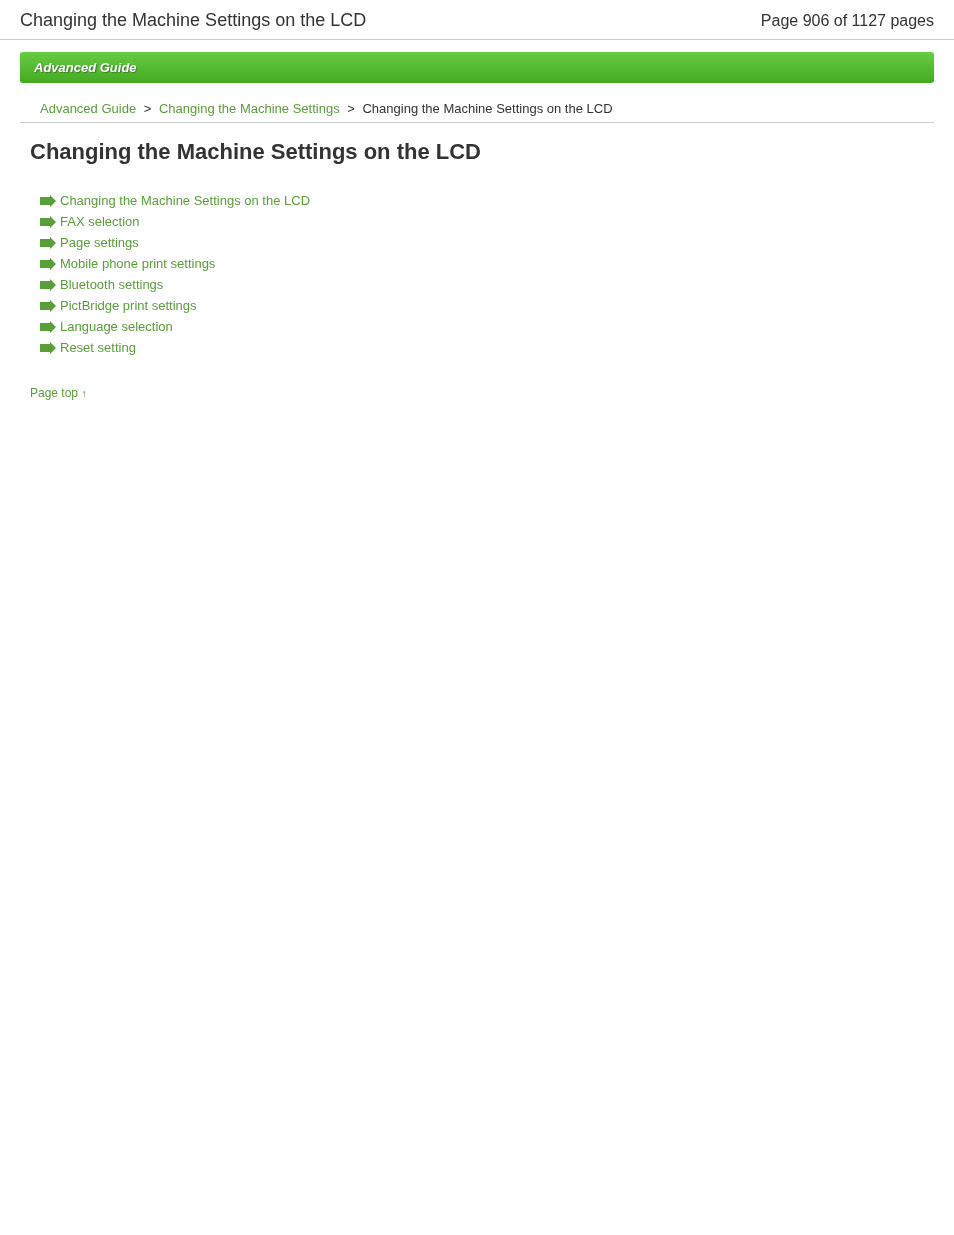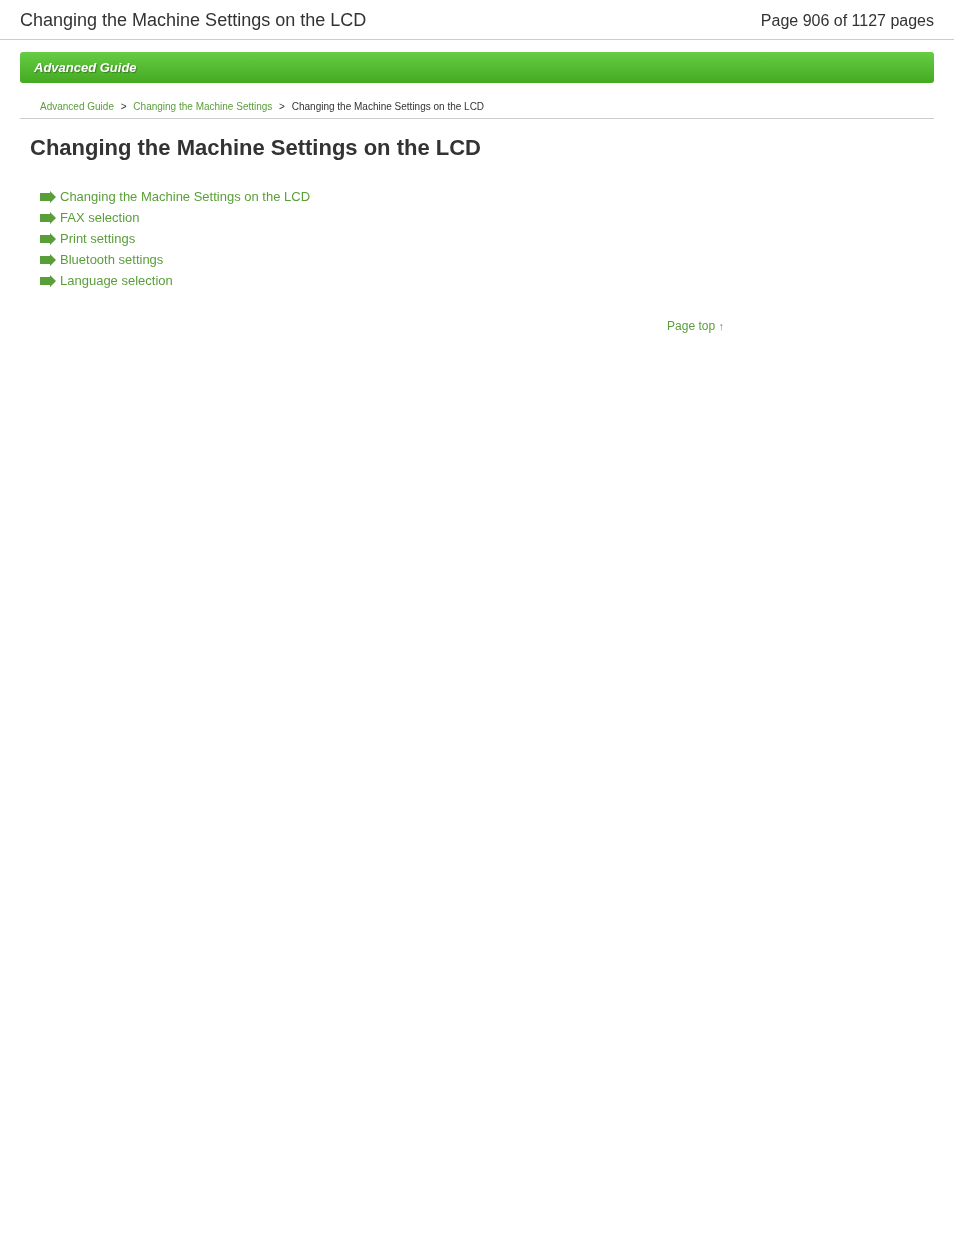--- a/index.html
+++ b/index.html
@@ -46,21 +46,21 @@
     .advanced-guide-banner span {
       font-size: 13px;
       font-weight: bold;
       color: #fff;
       text-shadow: 1px 1px 1px rgba(0,0,0,0.3);
       font-style: italic;
     }
 
     .breadcrumb {
       padding: 6px 20px;
-      font-size: 10px;
+      font-size: 13px;
       color: #333;
       border-bottom: 1px solid #ccc;
       margin: 0 20px 16px 20px;
     }
 
     .breadcrumb a {
       color: #5a9e3a;
       text-decoration: none;
     }
 
@@ -105,21 +105,21 @@
       height: 12px;
     }
 
     .nav-list a {
       color: #5a9e3a;
       text-decoration: none;
       font-size: 13px;
     }
 
     .page-top-container {
-      text-align: right;
+      text-align: left;
       margin-top: 30px;
       padding-right: 200px;
     }
 
     .page-top-link {
       color: #5a9e3a;
       text-decoration: none;
       font-size: 12px;
     }
 
@@ -156,33 +156,51 @@
       <li>
         <span class="arrow-icon"><svg viewBox="0 0 16 12" xmlns="http://www.w3.org/2000/svg">
       <polygon points="0,2 10,2 10,0 16,6 10,12 10,10 0,10" fill="#5a9e3a"></polygon>
     </svg></span>
         <a href="#">FAX selection</a>
       </li>
       <li>
         <span class="arrow-icon"><svg viewBox="0 0 16 12" xmlns="http://www.w3.org/2000/svg">
       <polygon points="0,2 10,2 10,0 16,6 10,12 10,10 0,10" fill="#5a9e3a"></polygon>
     </svg></span>
-        <a href="#">Print settings</a>
+        <a href="#">Page settings</a>
+      </li>
+      <li>
+        <span class="arrow-icon"><svg viewBox="0 0 16 12" xmlns="http://www.w3.org/2000/svg">
+      <polygon points="0,2 10,2 10,0 16,6 10,12 10,10 0,10" fill="#5a9e3a"></polygon>
+    </svg></span>
+        <a href="#">Mobile phone print settings</a>
       </li>
       <li>
         <span class="arrow-icon"><svg viewBox="0 0 16 12" xmlns="http://www.w3.org/2000/svg">
       <polygon points="0,2 10,2 10,0 16,6 10,12 10,10 0,10" fill="#5a9e3a"></polygon>
     </svg></span>
         <a href="#">Bluetooth settings</a>
       </li>
       <li>
         <span class="arrow-icon"><svg viewBox="0 0 16 12" xmlns="http://www.w3.org/2000/svg">
       <polygon points="0,2 10,2 10,0 16,6 10,12 10,10 0,10" fill="#5a9e3a"></polygon>
     </svg></span>
+        <a href="#">PictBridge print settings</a>
+      </li>
+      <li>
+        <span class="arrow-icon"><svg viewBox="0 0 16 12" xmlns="http://www.w3.org/2000/svg">
+      <polygon points="0,2 10,2 10,0 16,6 10,12 10,10 0,10" fill="#5a9e3a"></polygon>
+    </svg></span>
         <a href="#">Language selection</a>
+      </li>
+      <li>
+        <span class="arrow-icon"><svg viewBox="0 0 16 12" xmlns="http://www.w3.org/2000/svg">
+      <polygon points="0,2 10,2 10,0 16,6 10,12 10,10 0,10" fill="#5a9e3a"></polygon>
+    </svg></span>
+        <a href="#">Reset setting</a>
       </li>
     </ul>
 
   <div class="page-top-container">
     <a href="#" class="page-top-link">
       <span>Page top</span>&nbsp;<span class="up-arrow">↑</span>
     </a>
   </div>
 </div>
 

